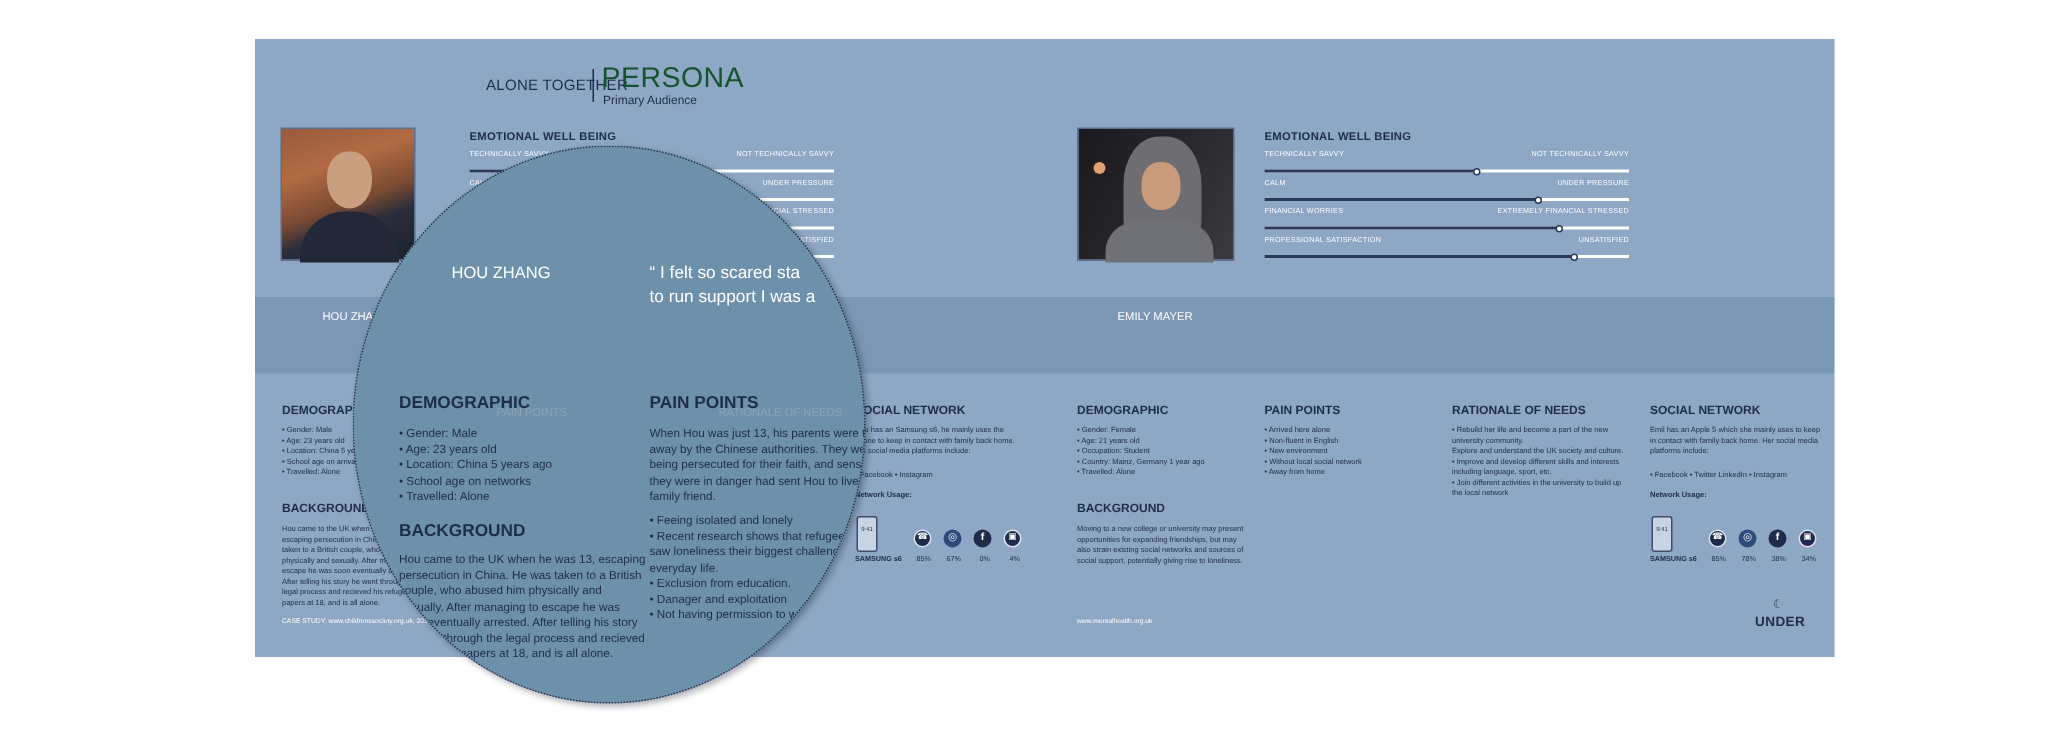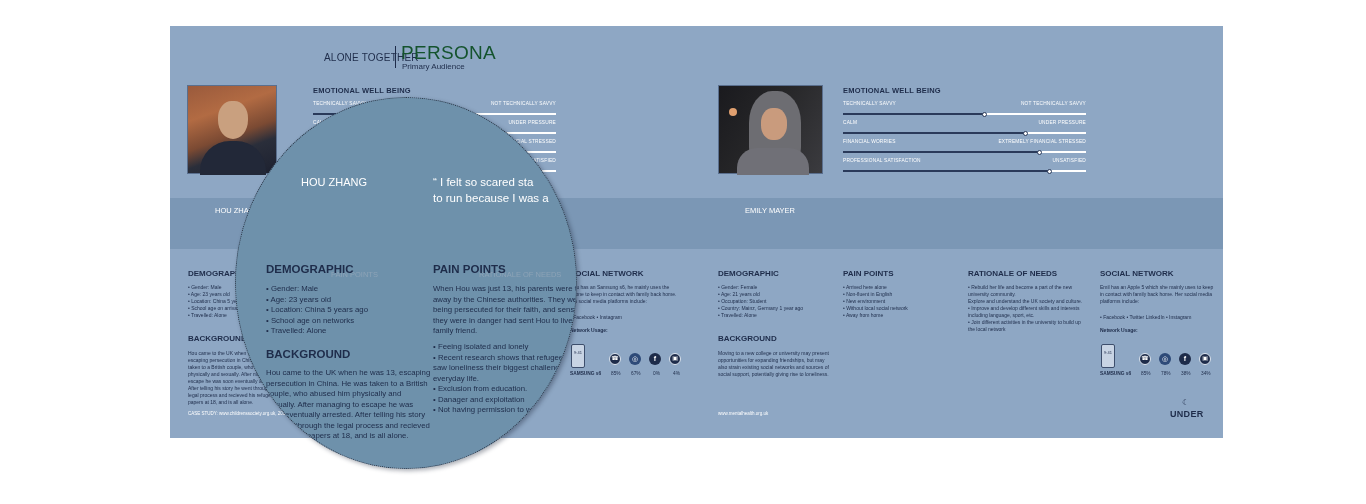--- a/index.html
+++ b/index.html
@@ -237,21 +237,21 @@
   <div class="abs pct" style="left:1011px;top:345px;">38%</div>
   <div class="abs pct" style="left:1031px;top:345px;">34%</div>
 
   <div class="abs phase-moon" style="left:1012px;top:372px;">☾</div>
   <div class="abs phase" style="left:1000px;top:383px;">UNDER</div>
 </div>
 
 <div class="lens">
   <div class="in name-big" style="left:65px;top:78px;">HOU ZHANG</div>
   <div class="in quote-big" style="left:197px;top:76px;white-space:nowrap;">“ I felt so scared sta</div>
-  <div class="in quote-big" style="left:197px;top:92px;white-space:nowrap;">to run because I was a</div>
+  <div class="in quote-big" style="left:197px;top:92px;white-space:nowrap;">to run support I was a</div>
 
   <div class="in ghost" style="left:95px;top:172px;">PAIN POINTS</div>
   <div class="in ghost" style="left:243px;top:172px;">RATIONALE OF NEEDS</div>
 
   <div class="in sec-h-big" style="left:30px;top:165px;">DEMOGRAPHIC</div>
   <div class="in txt-big" style="left:30px;top:186px;width:150px;">
     <div>• <span>Gender: Male</span></div>
     <div>• <span>Age: 23 years old</span></div>
     <div>• <span>Location: China 5 years ago</span></div>
     <div>• <span>School age on networks</span></div>

